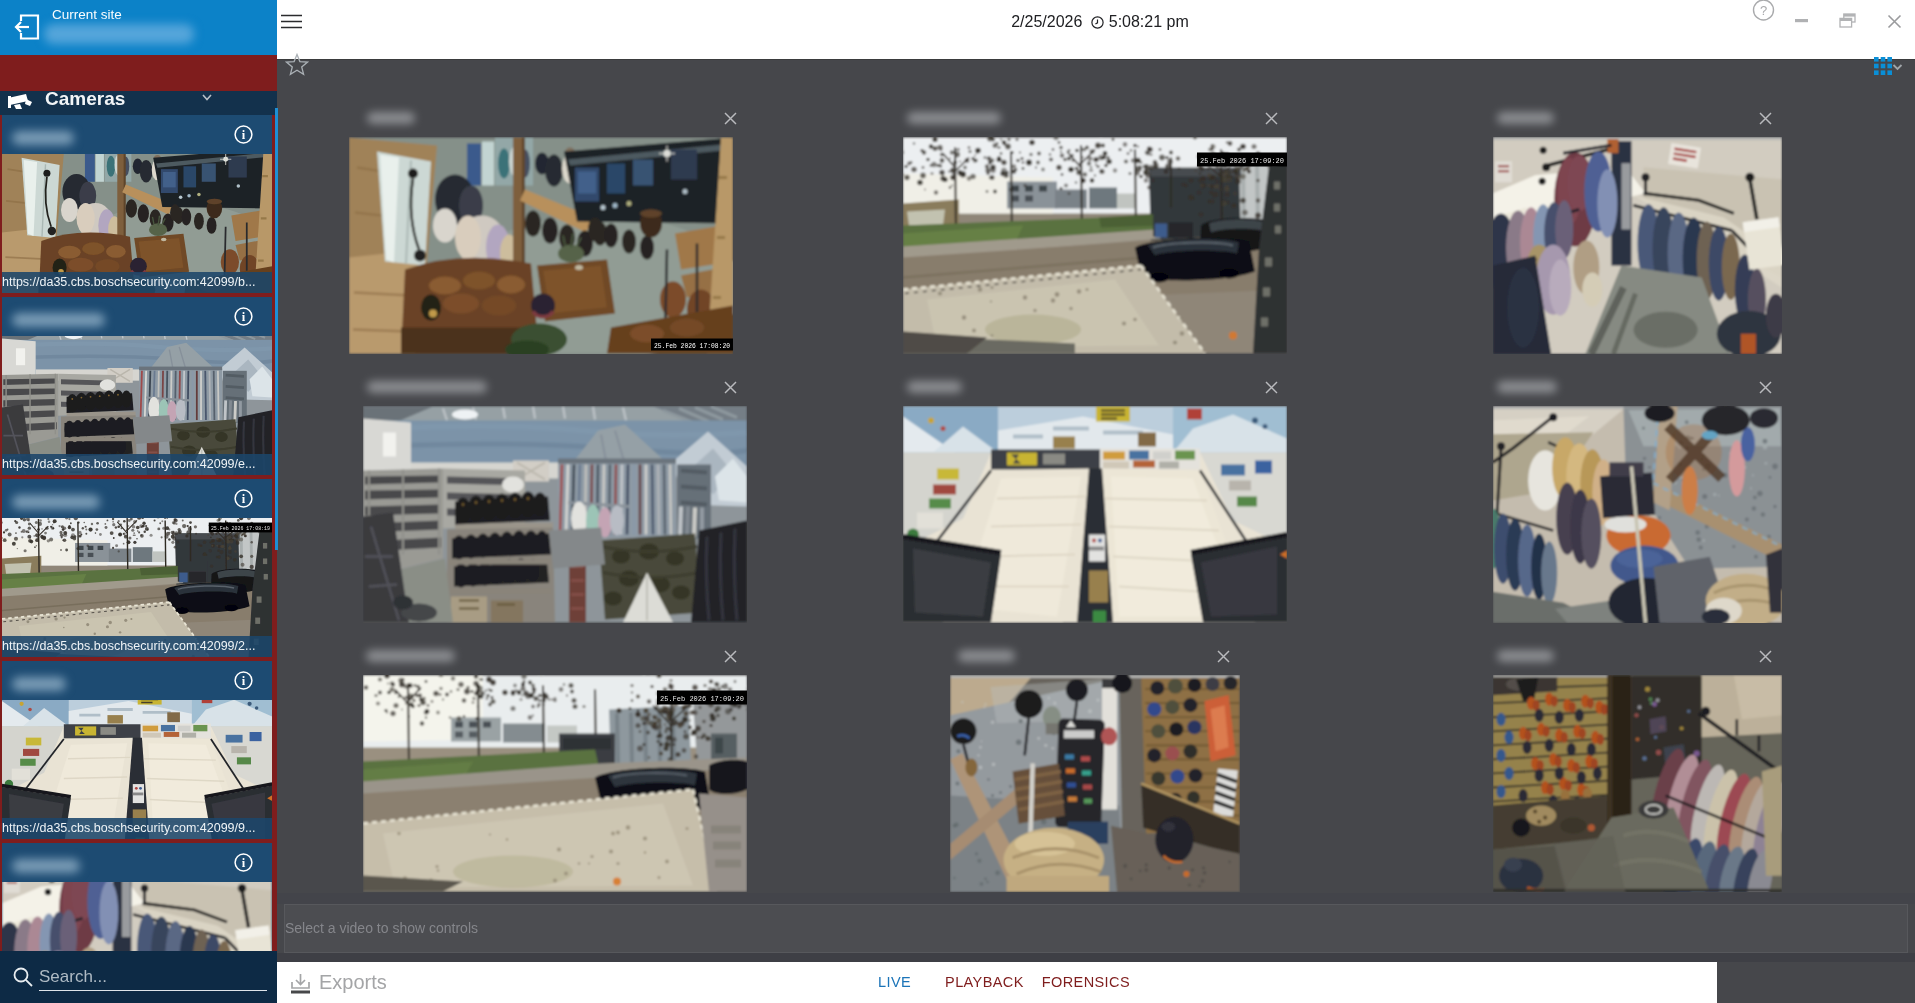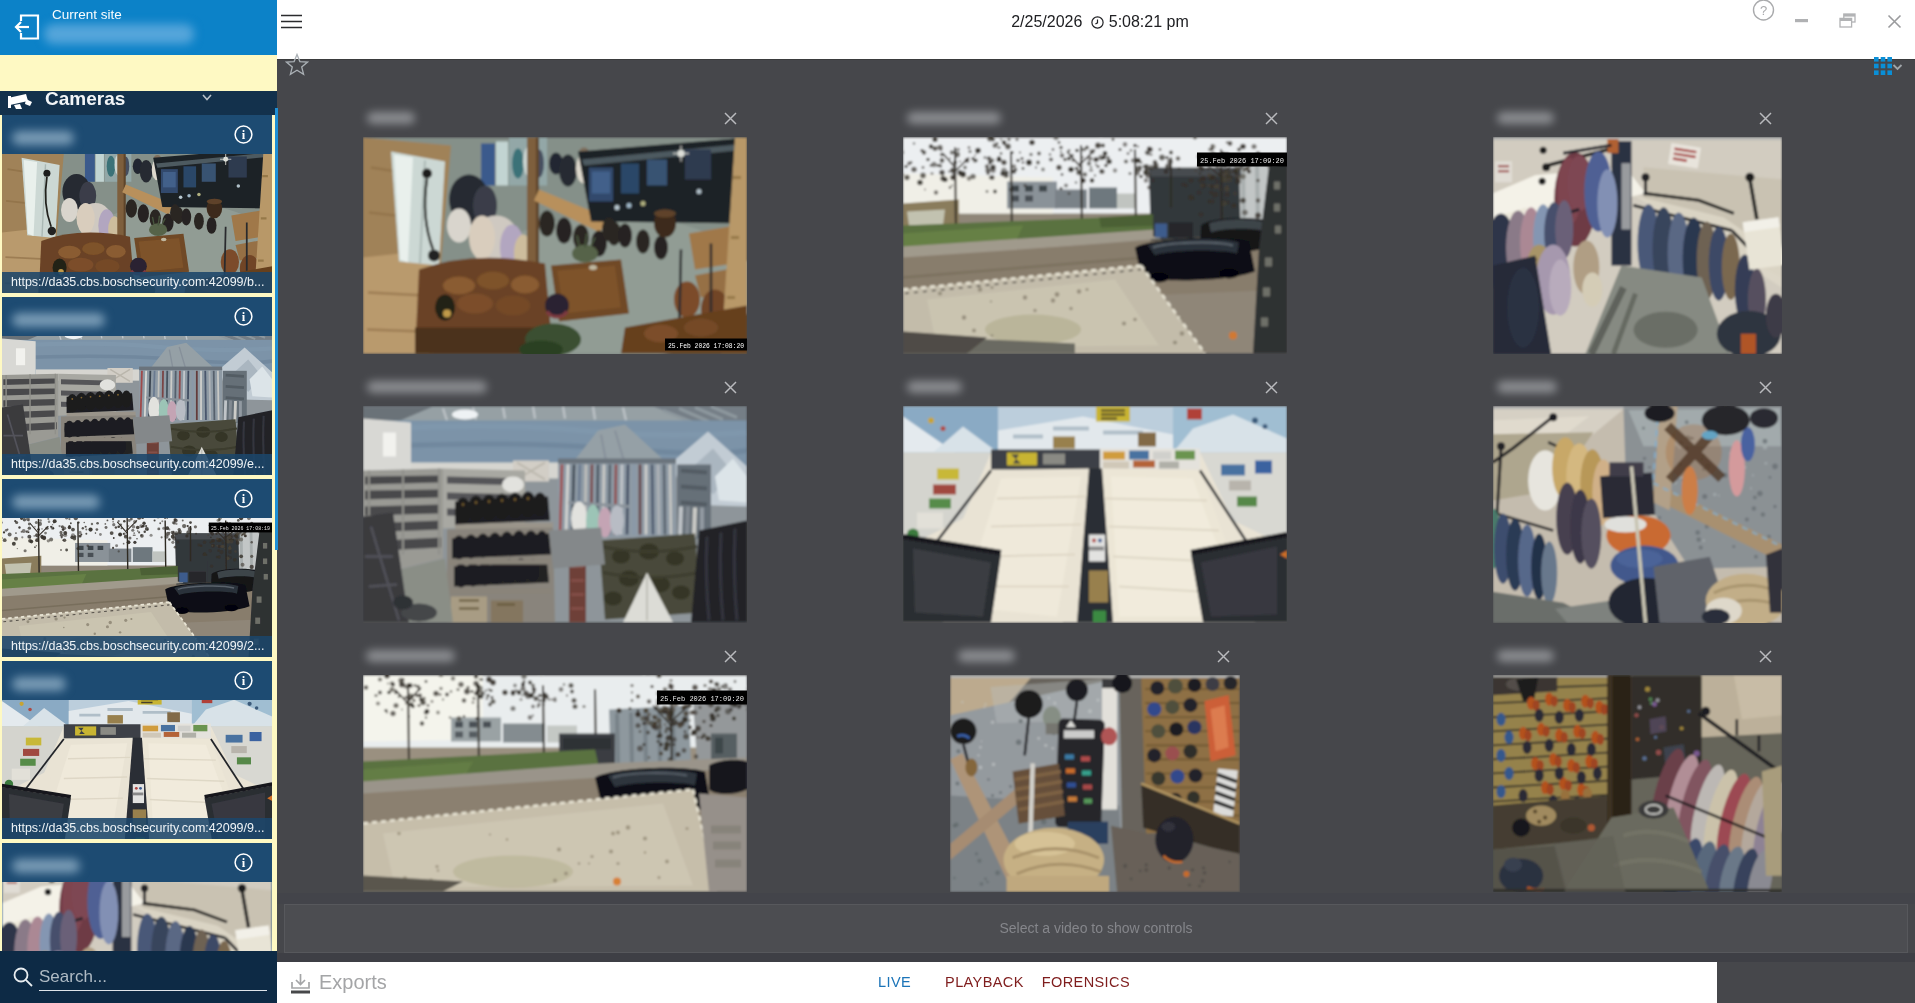--- a/index.html
+++ b/index.html
@@ -1,43 +1,43 @@
 <!DOCTYPE html>
 <html><head><meta charset="utf-8"><style>
 *{margin:0;padding:0;box-sizing:border-box}
 svg{display:block}
 html,body{width:1915px;height:1003px;overflow:hidden;background:#46474b;font-family:"Liberation Sans",sans-serif}
-#sidebar{position:absolute;left:0;top:0;width:277px;height:1003px;background:#fef9c3;z-index:5}
+#sidebar{position:absolute;left:0;top:0;width:277px;height:1003px;background:#7f1d1d;z-index:5}
 #sbhead{position:absolute;left:0;top:0;width:277px;height:55px;background:#0c82c8}
 #cursite{position:absolute;left:52px;top:7px;color:#fff;font-size:13.5px}
 #siteblur{position:absolute;left:44px;top:24px;width:150px;height:20px;background:#55a5da;border-radius:9px;filter:blur(5px)}
 #sbtool{position:absolute;left:0;top:55px;width:277px;height:36px;background:#0e2337}
 #sbtool .sep{position:absolute;left:79px;top:2px;width:1px;height:34px;background:#24415c}
 #edittxt{position:absolute;left:109px;top:8px;color:#ccd2d6;font-size:19px}
 #camrow{position:absolute;left:0;top:91px;width:277px;height:24px;background:#13314c;overflow:hidden}
 #camrow .t{position:absolute;left:45px;top:-3px;color:#f2f5f7;font-size:19px;font-weight:bold}
 #scrollthumb{position:absolute;left:275px;top:108px;width:3px;height:442px;background:#1e8fd5;z-index:6}
 .card{position:absolute;left:2px;width:270px;background:#1d4b72}
 .card .hd{position:relative;height:39px}
 .card .nmblur{position:absolute;left:10px;top:16px;height:14px;background:#7a9cb6;border-radius:7px;filter:blur(5px)}
 .card .info{position:absolute;right:19px;top:10px;width:19px;height:19px}
 .card .thumb{height:139px;overflow:hidden;position:relative}
-.card .url{position:absolute;left:0;bottom:0;width:100%;height:21px;background:rgba(27,70,106,0.88);color:#eef3f6;font-size:12.5px;line-height:21px;padding-left:9px;white-space:nowrap;overflow:hidden}
+.card .url{position:absolute;left:0;bottom:0;width:100%;height:21px;background:rgba(27,70,106,0.88);color:#eef3f6;font-size:12.5px;line-height:21px;padding-left:0;white-space:nowrap;overflow:hidden}
 #searchbar{position:absolute;left:0;top:951px;width:277px;height:52px;background:#0d2a45;z-index:7}
 #searchbar input{position:absolute;left:39px;top:12px;width:228px;background:transparent;border:none;border-bottom:1.5px solid #dfe5ea;color:#b8c2cc;font-size:17px;font-family:"Liberation Sans",sans-serif;height:28px;outline:none}
 #searchbar input::placeholder{color:#aebac4}
 #main{position:absolute;left:277px;top:0;width:1638px;height:1003px;background:#46474b}
 #topbar{position:absolute;left:0;top:0;width:1638px;height:60px;background:#fff;border-bottom:1px solid #3a3b3d}
 #clockline{position:absolute;left:0;top:0;width:100%;text-align:center;font-size:16px;color:#202124;line-height:43px;padding-left:8px}
 #star{position:absolute;left:8px;top:53px}
 #gridbtn{position:absolute;right:12px;top:57px}
 .tile-title{position:absolute;height:12px;background:#97999d;border-radius:6px;filter:blur(4px);opacity:0.85}
 .xbtn{position:absolute;width:15px;height:15px}
 .timg{position:absolute;overflow:hidden}
-#selbar{position:absolute;left:7px;top:904px;width:1624px;height:49px;background:#4c4d51;border:1px solid #57585c;color:#85868b;font-size:14px;text-align:center;line-height:47px}
+#selbar{position:absolute;left:7px;top:904px;width:1624px;height:49px;background:#4c4d51;border:1px solid #57585c;color:#85868b;font-size:14px;line-height:47px}
 #gapstrip1{position:absolute;left:0;top:893px;width:1638px;height:11px;background:#43444a}
 #gapstrip2{position:absolute;left:0;top:953px;width:1638px;height:9px;background:#3e3f45}
 #botbar{position:absolute;left:0;top:962px;width:1440px;height:41px;background:#fff}
 #exports{position:absolute;left:42px;top:9px;color:#a4a5a7;font-size:20px}
 #tabs{position:absolute;left:7px;top:0;width:100%;height:41px;text-align:center;font-size:14.5px;letter-spacing:0.4px}
 #tabs span{display:inline-block;line-height:41px}
 #tabs .live{margin-right:34px}
 #tabs .pb{margin-right:18px}
 #tabs .live{color:#1b74b8}
 #tabs .dark{color:#7f1d1d}
@@ -1051,21 +1051,21 @@
         <rect x="13.4" y="0.0" width="4.6" height="4.6" fill="#0a8fd7"></rect>
         <rect x="0.0" y="6.7" width="4.6" height="4.6" fill="#0a8fd7"></rect>
         <rect x="6.7" y="6.7" width="4.6" height="4.6" fill="#0a8fd7"></rect>
         <rect x="13.4" y="6.7" width="4.6" height="4.6" fill="#0a8fd7"></rect>
         <rect x="0.0" y="13.4" width="4.6" height="4.6" fill="#0a8fd7"></rect>
         <rect x="6.7" y="13.4" width="4.6" height="4.6" fill="#0a8fd7"></rect>
         <rect x="13.4" y="13.4" width="4.6" height="4.6" fill="#0a8fd7"></rect>
         <path d="M19.5,8 L23.5,12 L27.5,8" fill="none" stroke="#a0a5a9" stroke-width="1.8"></path>
       </svg>
     </div>
-<div class="timg" style="left:86px;top:137px;width:384px;height:232px">
+<div class="timg" style="left:72px;top:137px;width:384px;height:232px">
       <svg width="384" height="217" viewBox="0 0 384 216" style="display:block">
         <defs>
           <filter id="bl6" x="-2%" y="-2%" width="104%" height="104%">
             <feGaussianBlur stdDeviation="1.1"></feGaussianBlur>
           </filter>
         </defs>
         <g filter="url(#bl6)">
 <rect width="384" height="216" fill="#859089"></rect>
 <ellipse cx="250" cy="150" rx="145" ry="72" fill="#95a098" opacity="0.75"></ellipse>
 <polygon points="0,0 88,8 70,216 0,216" fill="#a08258"></polygon>

